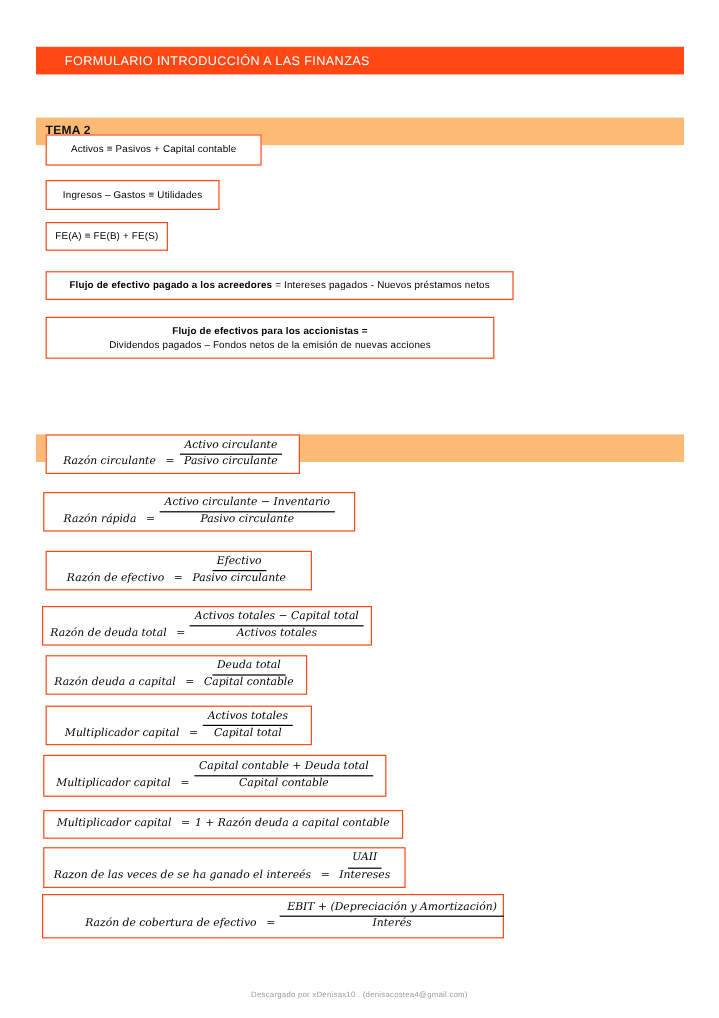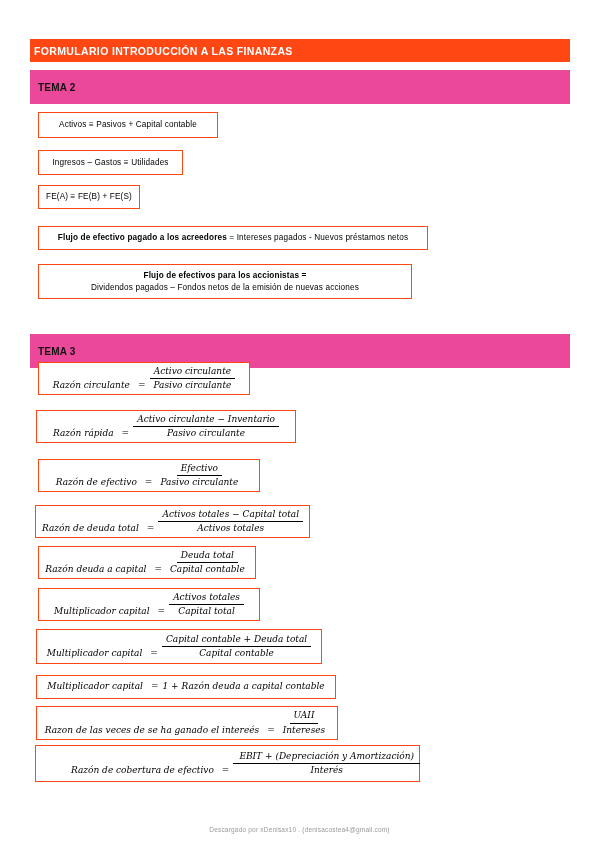--- a/index.html
+++ b/index.html
@@ -27,33 +27,34 @@
     top: 39px;
     width: 540px;
     height: 23px;
     background: #ff4713;
     display: flex;
     align-items: center;
   }
   .title-bar .title-text {
     color: #ffffff;
     font-size: 10.5px;
-    font-weight: bold;
+    font-weight: normal;
     letter-spacing: 0.35px;
-    padding-left: 4px;
+    padding-left: 24px;
     white-space: nowrap;
   }
   .tema-bar {
     position: absolute;
     left: 30px;
     width: 540px;
-    height: 34px;
-    background: #ec4899;
-    display: flex;
-    align-items: center;
+    height: 23px;
+    background: #fdba74;
+    display: flex;
+    align-items: center;
+    margin-top: 28px;
   }
   .tema-bar .tema-text {
     color: #111111;
     font-size: 10px;
     font-weight: bold;
     letter-spacing: 0.2px;
     padding-left: 8px;
     white-space: nowrap;
   }
   #tema2-bar { top: 70px; }

